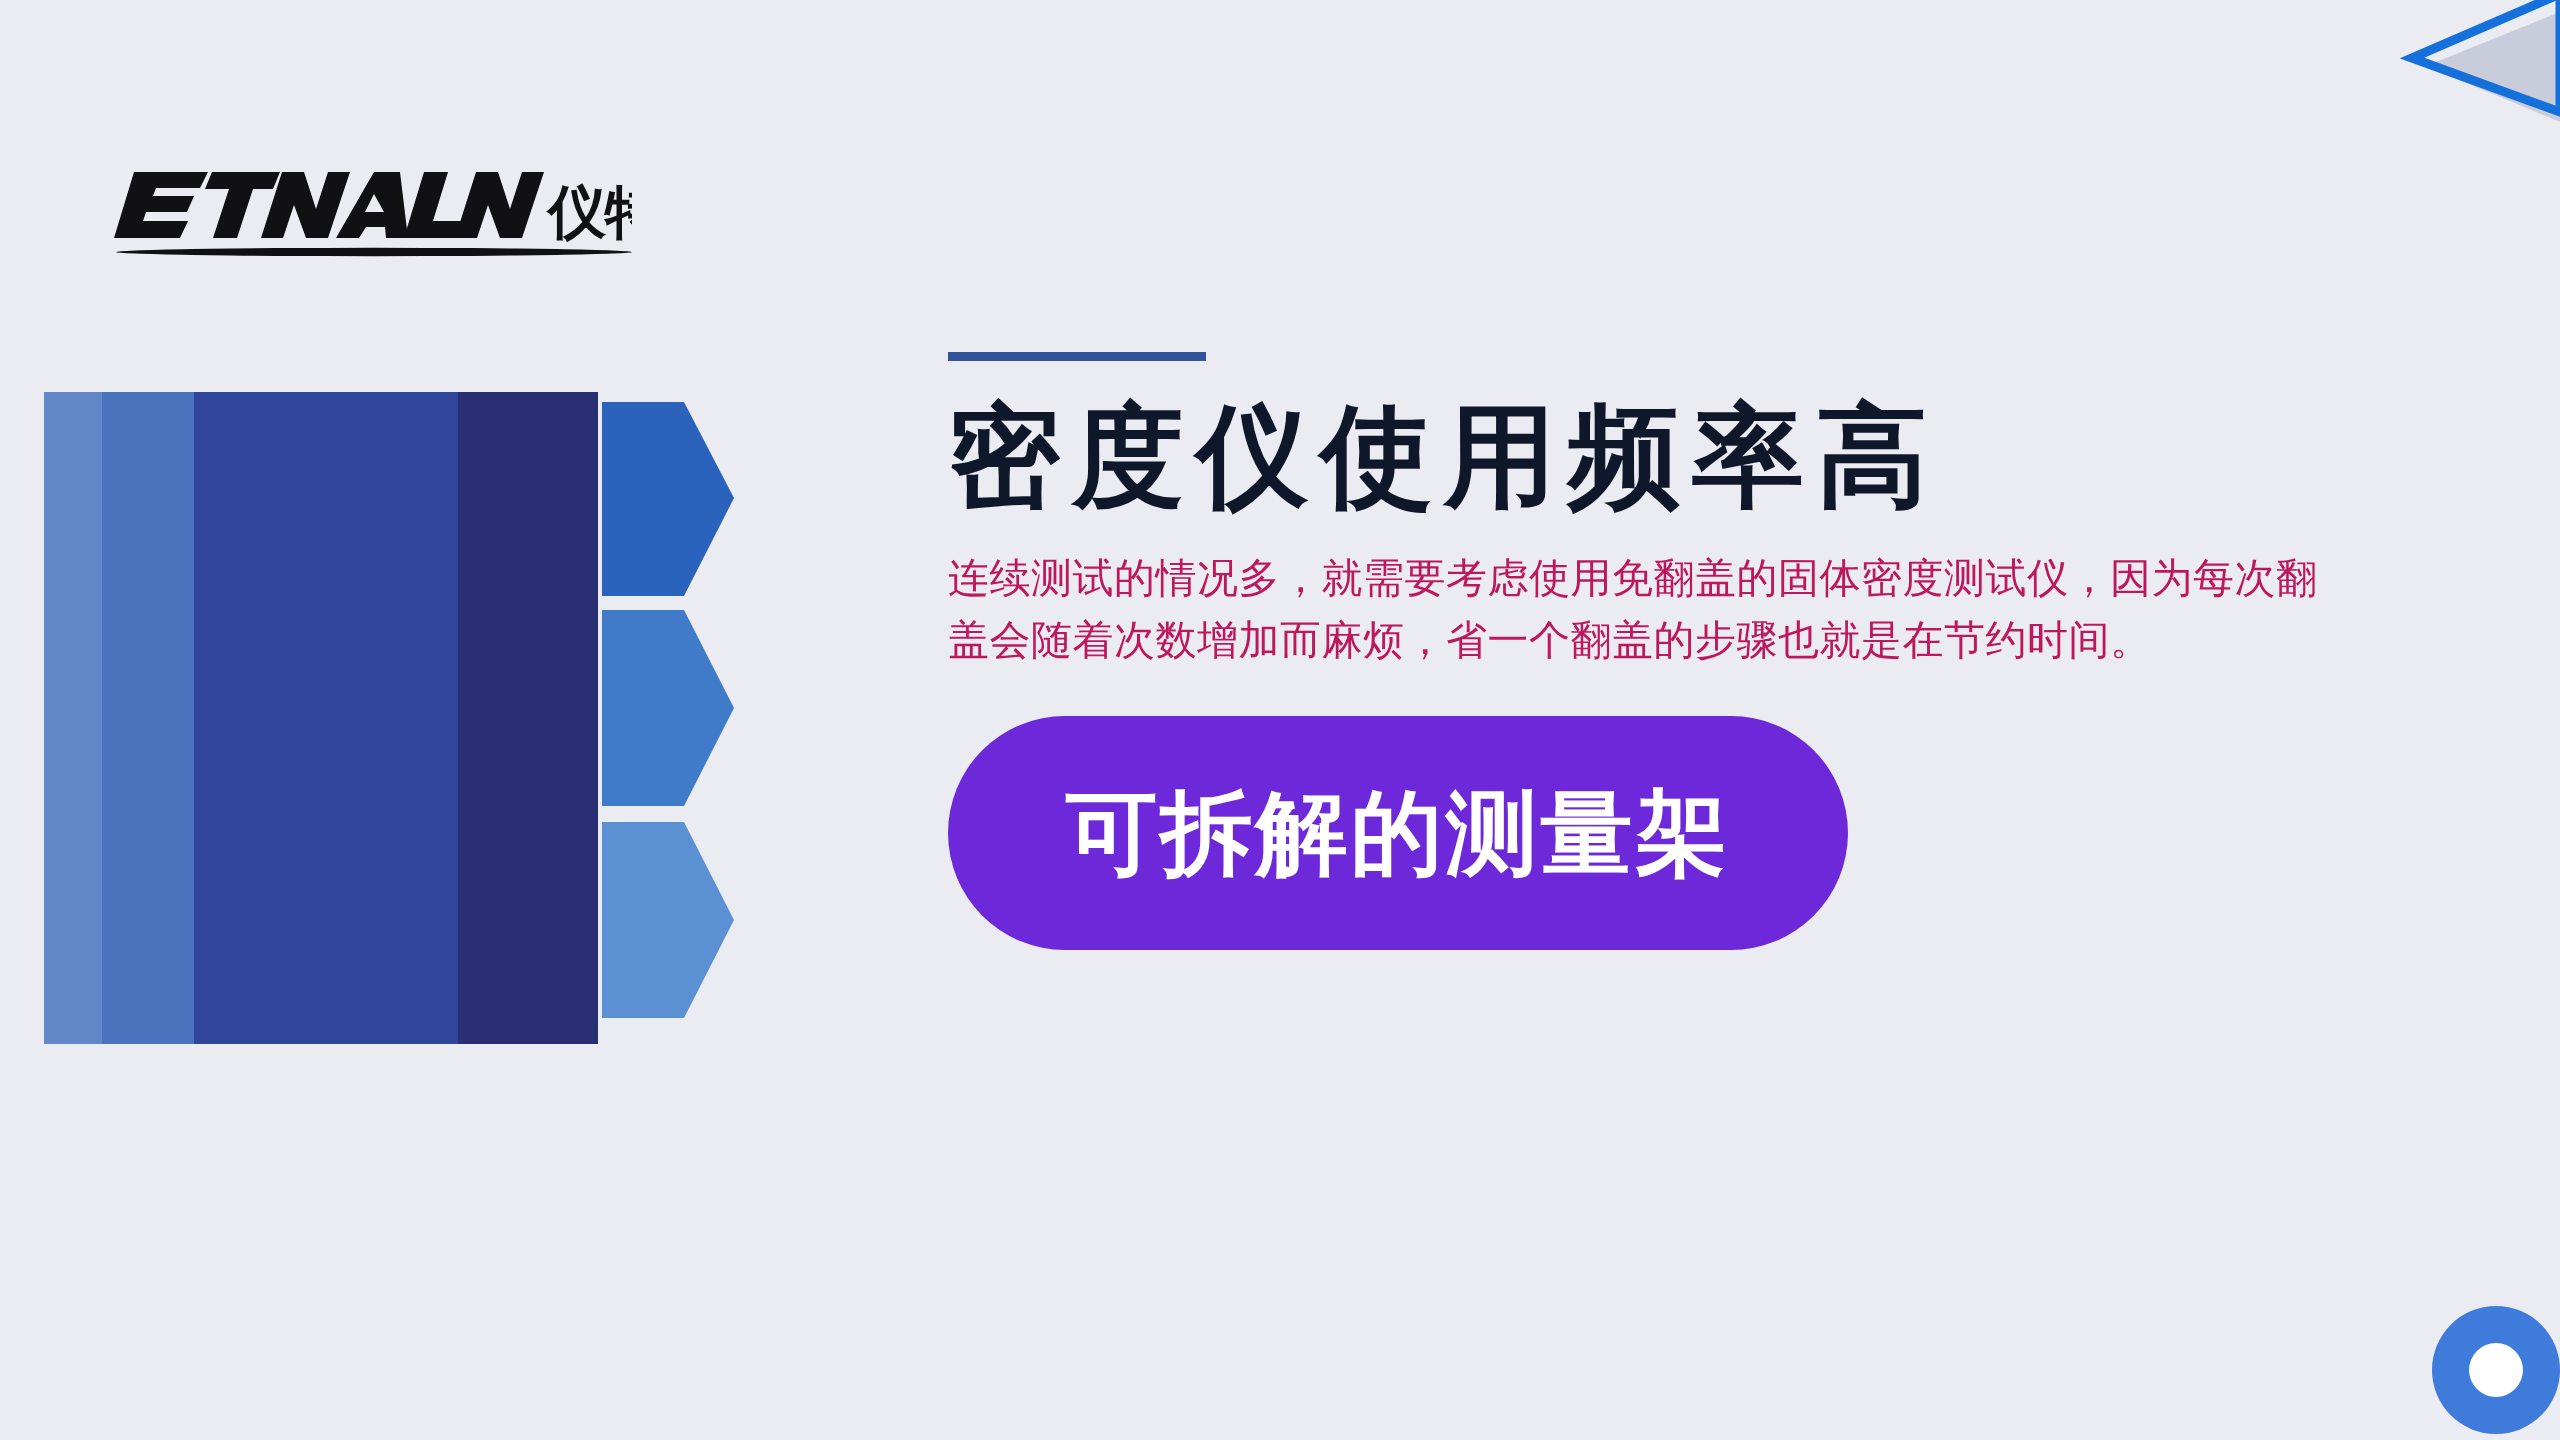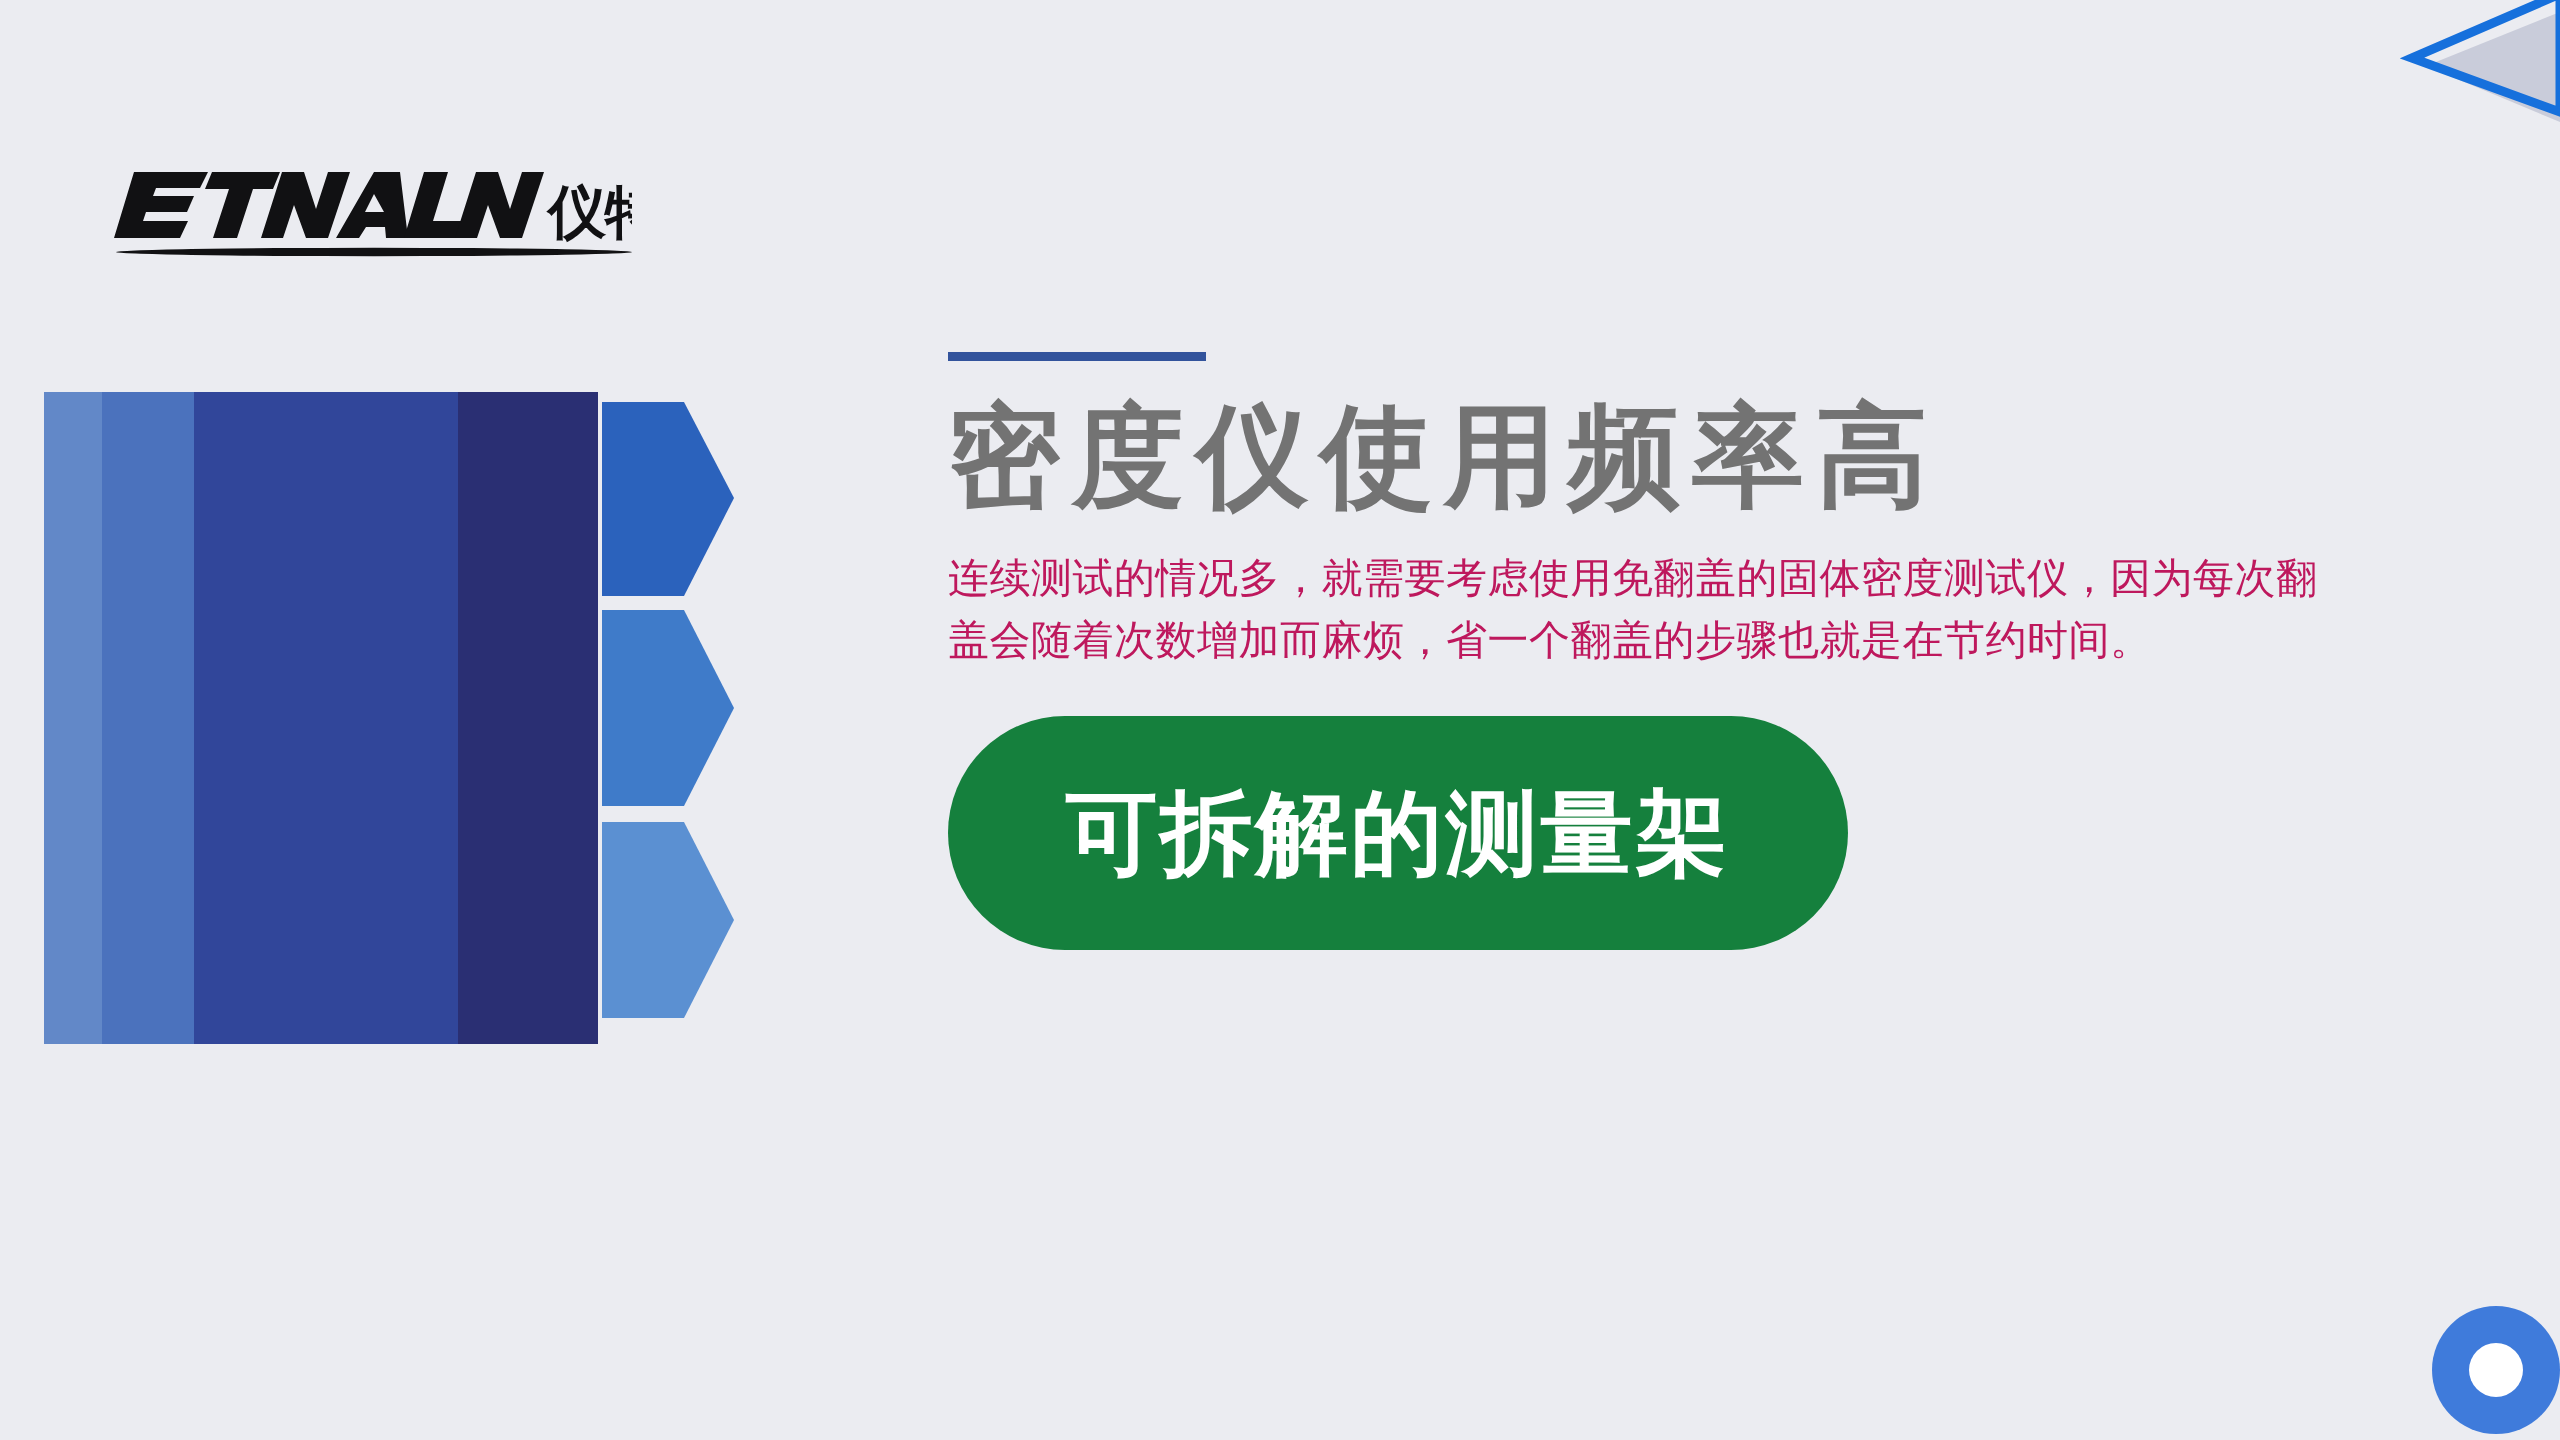--- a/index.html
+++ b/index.html
@@ -53,40 +53,40 @@
     position:absolute; left:948px; top:352px; width:1420px;
   }
   .accent-bar{
     width:258px; height:9px; background:#32539C;
     margin-bottom:40px;
   }
   .headline{
     font-size:112px;
     line-height:1.0;
     font-weight:700;
-    color:#737373;
+    color:#0f172a;
     letter-spacing:12px;
     white-space:nowrap;
     margin-bottom:34px;
   }
   .body-copy{
     font-size:41px;
     line-height:1.52;
     color:#be185d;
     width:1392px;
     letter-spacing:0.5px;
     font-weight:400;
     margin-bottom:44px;
   }
   .cta-button{
     display:inline-flex;
     align-items:center;
     justify-content:center;
     width:900px; height:234px;
-    background:#15803d;
+    background:#6d28d9;
     border-radius:117px;
     border:none;
     cursor:pointer;
     padding:0;
   }
   .cta-label{
     font-size:92px;
     font-weight:700;
     color:#FFFFFF;
     letter-spacing:3px;

